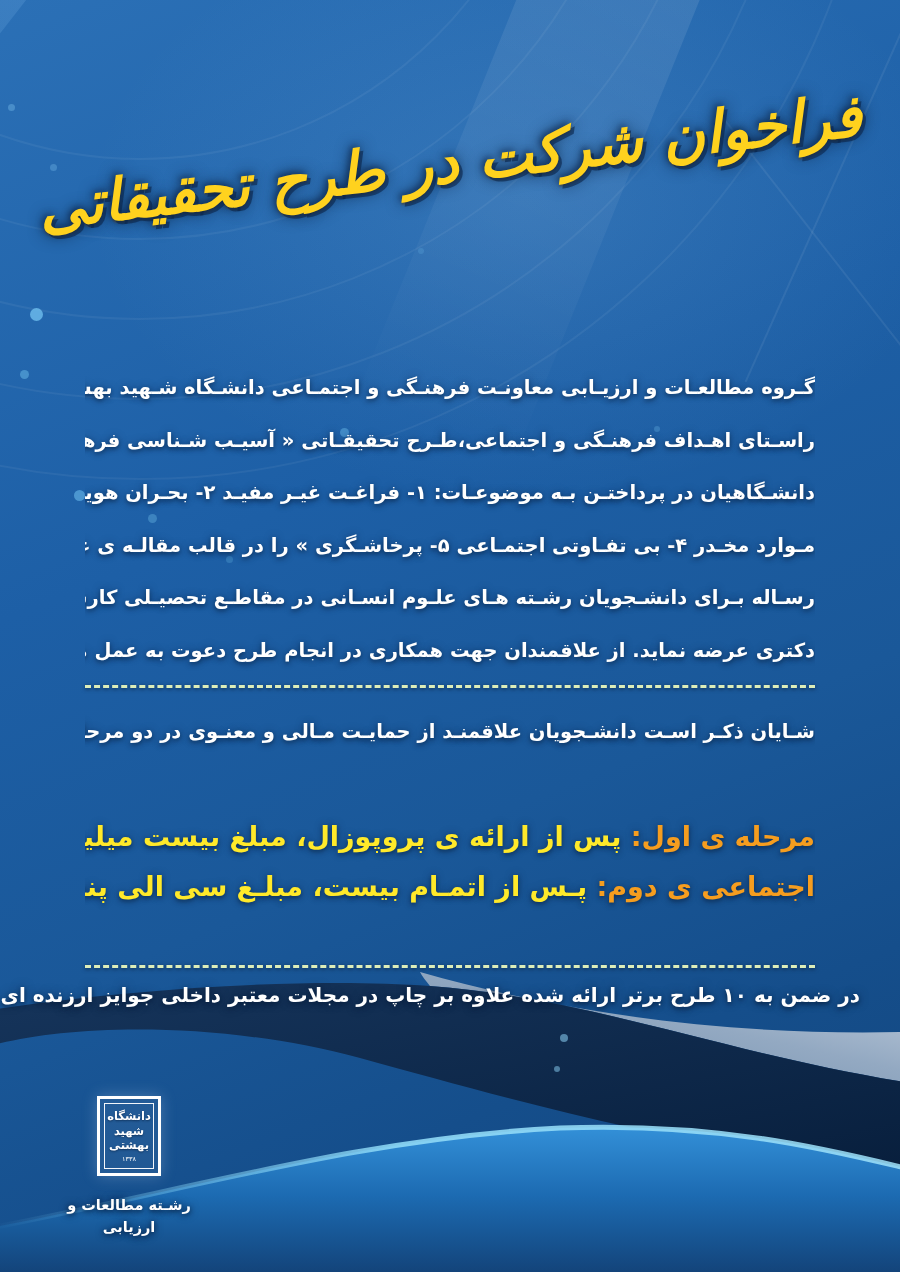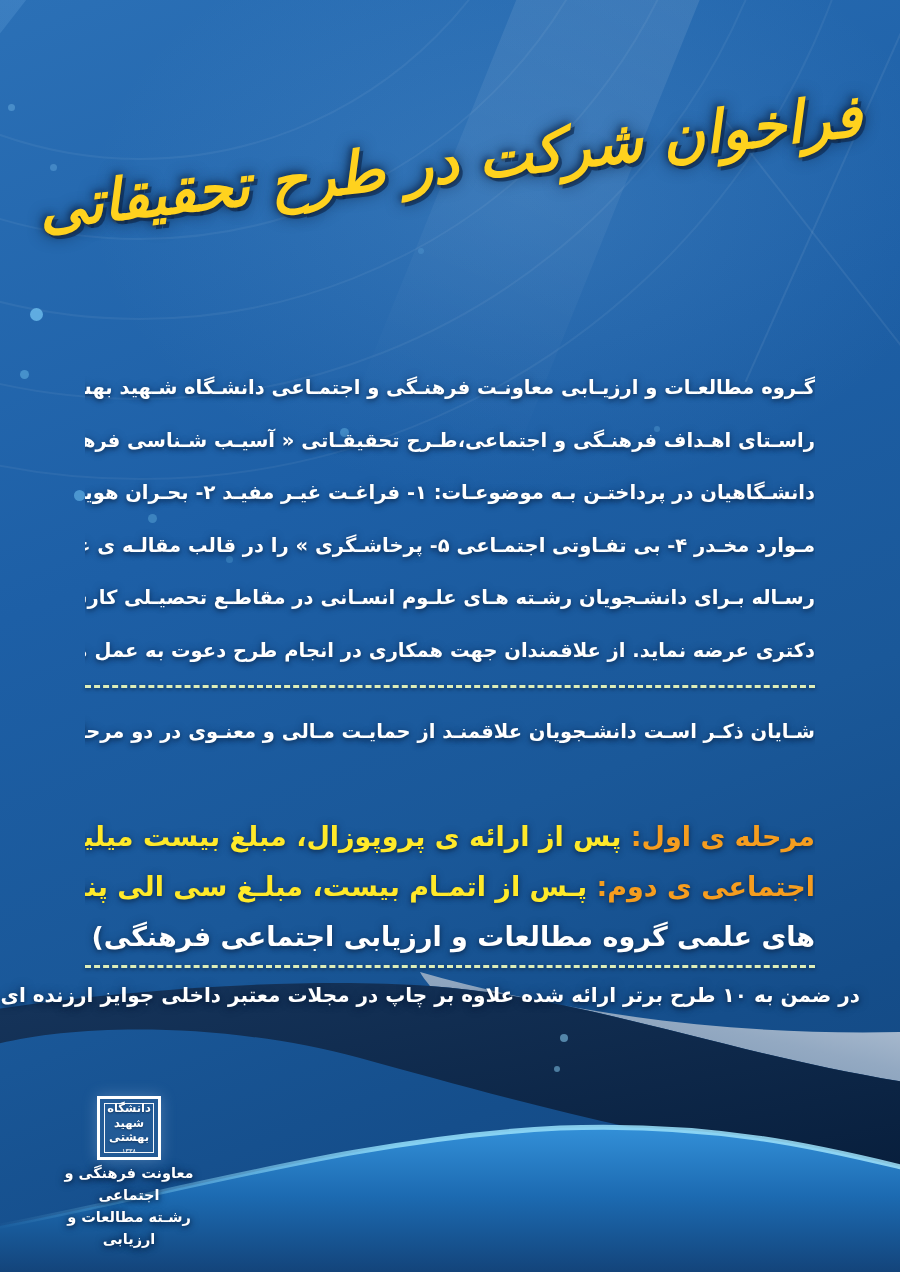--- a/index.html
+++ b/index.html
@@ -63,21 +63,21 @@
     position:absolute;top:977px;left:40px;right:40px;height:36px;line-height:36px;
     font-size:20px;font-weight:bold;color:var(--text-white,#fff);text-align:center;white-space:nowrap;
     text-shadow:0 2px 4px rgba(8,30,60,.75), 0 0 10px rgba(8,30,60,.5);
     z-index:6;direction:rtl;
   }
   
   .waves{position:absolute;left:0;bottom:0;width:900px;height:312px;display:block;z-index:2;}
   
   .logo-block{position:absolute;left:44px;top:1096px;width:170px;z-index:7;text-align:center;direction:rtl;}
   .seal{
-    width:64px;height:64px;margin:0 auto 2px auto;position:relative;
+    width:64px;height:80px;margin:0 auto 18px auto;position:relative;
     border:3px solid #ffffff;outline:1px solid rgba(255,255,255,.95);outline-offset:-8px;
     display:flex;flex-direction:column;align-items:center;justify-content:center;
     background:rgba(255,255,255,.05);box-shadow:0 0 14px rgba(220,235,255,.25);
   }
   .seal-text{color:#fff;font-weight:bold;font-size:11.5px;line-height:1.25;width:46px;
     text-shadow:0 1px 2px rgba(8,30,60,.6);}
   .seal-year{color:#fff;font-size:6.5px;margin-top:2px;letter-spacing:1px;}
   .dept{color:#fff;font-weight:bold;font-size:14.5px;line-height:22px;
     text-shadow:0 1px 5px rgba(8,28,58,.9), 0 0 8px rgba(8,28,58,.6);}
 </style>
@@ -156,29 +156,27 @@
     <div class="textline j">شـایان ذکـر اسـت دانشـجویان علاقمنـد از حمایـت مـالی و معنـوی در دو مرحلـه و بـه شـرح ذیل</div>
   </div>
 
   <div class="stages rtl">
     <div class="textline r">
       <span class="lbl">مرحله ی اول:</span><span class="yel"> پس از ارائه ی پروپوزال، مبلغ بیست میلیون ریال</span>
     </div>
     <div class="textline j">
       <span class="lbl">اجتماعی ی دوم:</span><span class="yel"> پـس از اتمـام بیست، مبلـغ سی الی پنجـاه میلیـون ریـال </span><span class="wht">(متناسـب بـا ارزیـابی</span>
     </div>
-    <div class="textline r wht">های علمی گروه مطالعات و ارزیابی اجتماعی فرهنگی)</div>
   </div>
 
   <div class="dashline dash2"></div>
 
   <div class="footnote">در ضمن به ۱۰ طرح برتر ارائه شده علاوه بر چاپ در مجلات معتبر داخلی جوایز ارزنده ای نیز تعلق می گیرد.</div>
 
   <div class="logo-block">
     <div class="seal">
       <div class="seal-text">دانشگاه شهید بهشتی</div>
       <div class="seal-year">۱۳۳۸</div>
     </div>
-    <div class="dept">معاونت فرهنگی و اجتماعی</div>
     <div class="dept">رشـته مطالعات و ارزیابی</div>
   </div>
 
 </div>
 
 </body></html>

